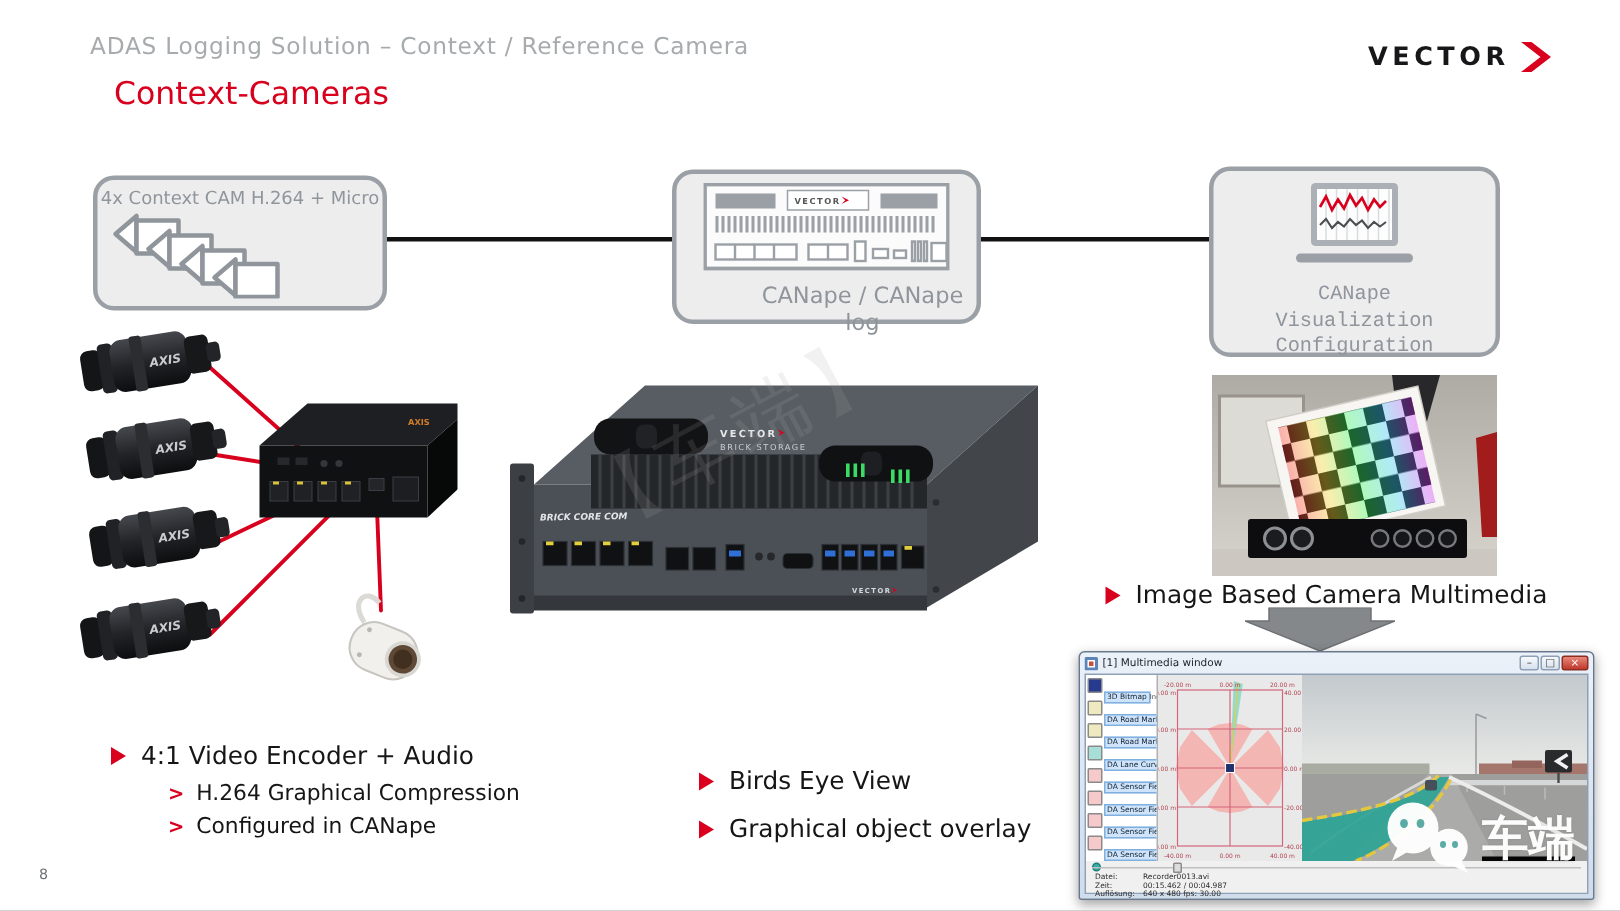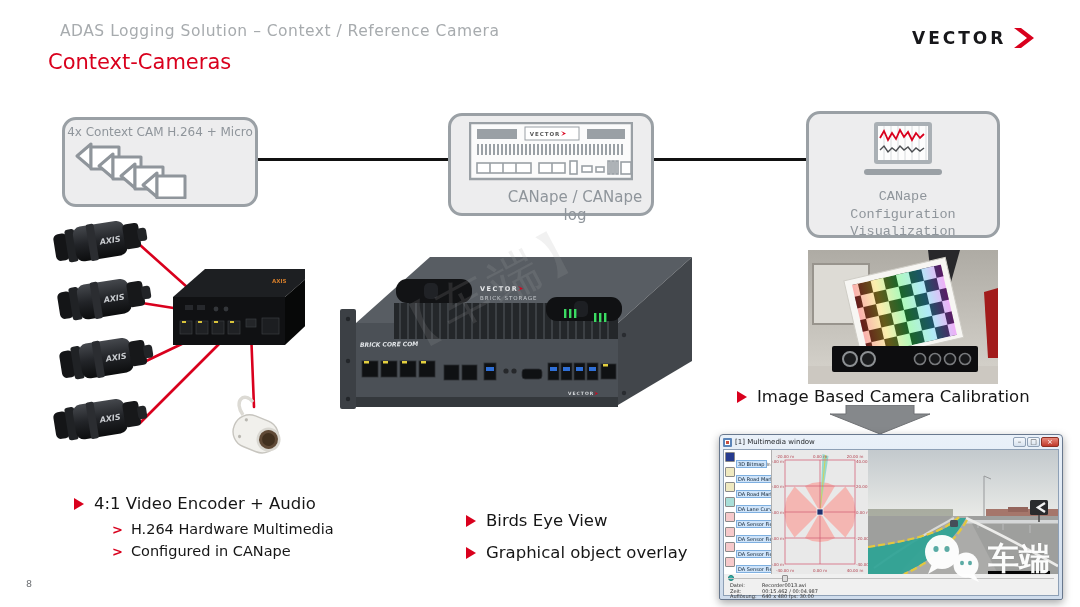--- a/index.html
+++ b/index.html
@@ -1,21 +1,21 @@
 <!DOCTYPE html>
 <html><head>
 <meta charset="utf-8">
 <style>
   * { margin:0; padding:0; box-sizing:border-box; }
   body { background:#888; font-family:"DejaVu Sans","Liberation Sans",sans-serif; }
   #slide { position:relative; width:1080px; height:607px; background:#fff; overflow:hidden; margin:0 auto; }
 
   
   .hdr { position:absolute; left:60px; top:22px; font-size:15.5px; letter-spacing:.5px; color:#a7abae; }
-  .ttl { position:absolute; left:48px; top:50px; font-size:21px; color:#d9001d; }
+  .ttl { position:absolute; left:76px; top:50px; font-size:21px; color:#d9001d; }
   .logo { position:absolute; left:912px; top:28px; display:flex; align-items:center; gap:6px; }
   .logo .word { font-size:17px; font-weight:bold; letter-spacing:3px; color:#17171a; }
 
   
   .flow-box { position:absolute; border:3px solid #9aa0a5; border-radius:14px; background:#ededee; }
   .fb-label { text-align:center; color:#8f959b; }
   #box1 { left:62px; top:117px; width:196px; height:90px; }
   #box1 .fb-label { font-size:12px; margin-top:5px; }
   #box2 { left:448px; top:113px; width:206px; height:103px; }
   #box2 .fb-label { font-size:15px; margin-top:2px;padding-left:48px; }
@@ -196,22 +196,22 @@
           <line x1="54" y1="4" x2="54" y2="38"></line>
           <line x1="61" y1="4" x2="61" y2="38"></line>
           <line x1="68" y1="4" x2="68" y2="38"></line>
         </g>
       <polyline points="22,16 26,9 30,18 34,11 38,17 42,8 46,15 50,10 54,18 58,11 62,16 66,12" fill="none" stroke="#d9001d" stroke-width="1.8"></polyline>
       <polyline points="22,28 26,24 30,30 34,26 38,29 42,24 46,28 50,25 54,30 58,26 62,29 66,26" fill="none" stroke="#4c4f52" stroke-width="1.4"></polyline>
       <rect x="6" y="47" width="78" height="6" rx="3" fill="#9aa0a5"></rect>
     </svg>
     <div class="fb-label">
       <div>CANape</div>
+      <div>Visualization</div>
       <div>Configuration</div>
-      <div>Visualization</div>
     </div>
   </div>
 
   <svg class="abs" style="left:40px;top:215px" width="265" height="248" viewBox="0 0 265 248">
     <defs>
       <linearGradient id="camG" x1="0" y1="0" x2="0" y2="1">
         <stop offset="0" stop-color="#45484d"></stop>
           <stop offset=".5" stop-color="#222428"></stop>
           <stop offset="1" stop-color="#0c0d0e"></stop>
       </linearGradient>
@@ -417,21 +417,21 @@
       <circle cx="60" cy="109" r="7" fill="#1b1c1e" stroke="#8d9093" stroke-width="2"></circle>
       <circle cx="112" cy="109" r="5.5" fill="#161719" stroke="#77797c" stroke-width="1.6"></circle>
       <circle cx="127" cy="109" r="5.5" fill="#161719" stroke="#77797c" stroke-width="1.6"></circle>
       <circle cx="142" cy="109" r="5.5" fill="#161719" stroke="#77797c" stroke-width="1.6"></circle>
       <circle cx="157" cy="109" r="5.5" fill="#161719" stroke="#77797c" stroke-width="1.6"></circle>
     </g>
   </svg>
 
   <div class="bullet-row" style="left:737px;top:387px">
     <span class="tri"></span>
-    <span class="txt">Image Based Camera Calibration</span>
+    <span class="txt">Image Based Camera Multimedia</span>
   </div>
 
   <svg class="abs" style="left:830px;top:405px" width="100" height="29" viewBox="0 0 100 29">
     <polygon points="16,0 84,0 84,9 100,9 50,29 0,9 16,9" fill="#85888b" stroke="#6e7174" stroke-width="1"></polygon>
   </svg>
 
   <div id="mmwin">
     <div class="win-titlebar">
       <svg width="9" height="9" viewBox="0 0 9 9">
         <rect width="9" height="9" rx="1" fill="#5b84b8"></rect>
@@ -586,21 +586,21 @@
     </svg>
     <span class="cn">车端</span>
   </div>
 
   <div class="bullet-row" style="left:74px;top:494px">
     <span class="tri"></span>
     <span class="txt">4:1 Video Encoder + Audio</span>
   </div>
   <div class="sub-row" style="left:112px;top:521px">
     <span class="gt">&gt;</span>
-    <span class="txt">H.264 Hardware Multimedia</span>
+    <span class="txt">H.264 Graphical Compression</span>
   </div>
   <div class="sub-row" style="left:112px;top:543px">
     <span class="gt">&gt;</span>
     <span class="txt">Configured in CANape</span>
   </div>
 
   <div class="bullet-row" style="left:466px;top:511px">
     <span class="tri"></span>
     <span class="txt">Birds Eye View</span>
   </div>

